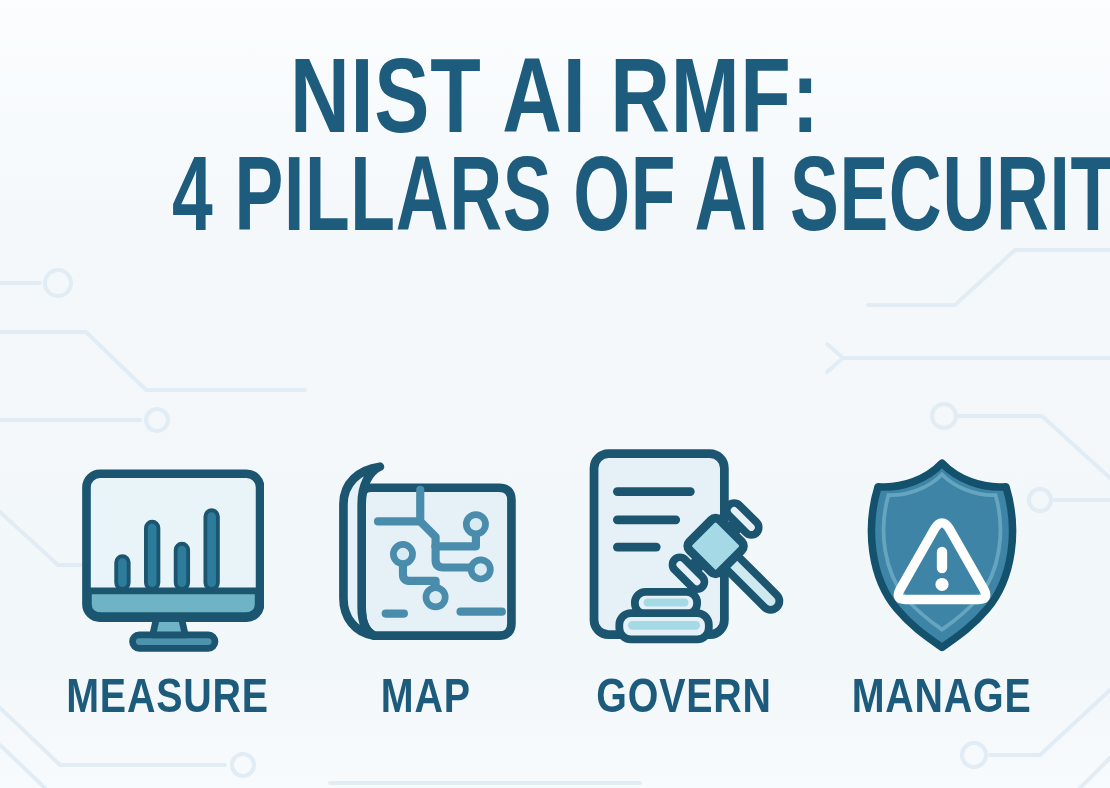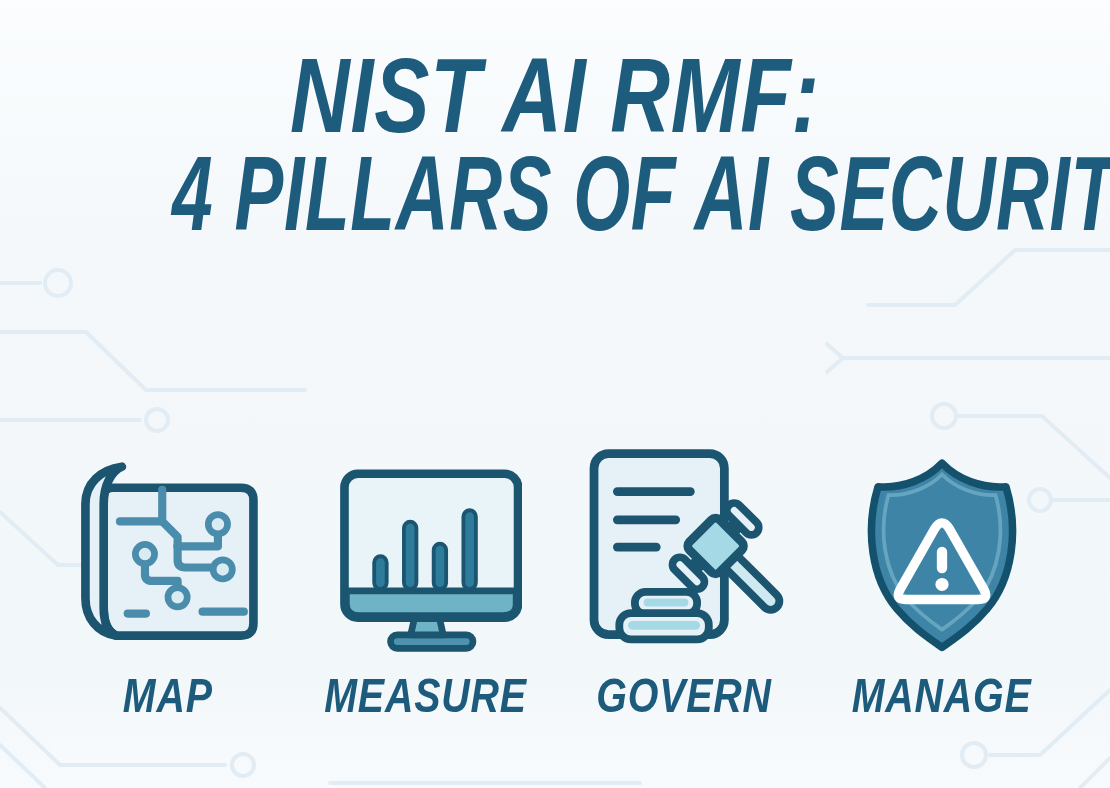--- a/index.html
+++ b/index.html
@@ -7,21 +7,20 @@
   body {
     font-family: "Liberation Sans", sans-serif;
     overflow: hidden;
   }
   .canvas {
     position: relative;
     width: 1110px;
     height: 788px;
     background: linear-gradient(180deg, #fbfdfe 0%, #f4f8fb 30%, #f2f7fa 85%, #f8fbfd 100%);
     overflow: hidden;
-    font-style: italic;
   }
   .bg-traces {
     position: absolute;
     inset: 0;
     pointer-events: none;
   }
   .title-wrap {
     position: absolute;
     top: 47px;
     left: 0;
@@ -97,20 +96,45 @@
 
   <header class="title-wrap">
     <div class="title-line l1">NIST AI RMF:</div>
     <div class="title-line l2">4 PILLARS OF AI SECURITY</div>
   </header>
 
   <main class="pillars">
 
     <section class="pillar">
       <div class="icon-box">
+        <svg width="192" height="211" viewBox="0 0 200 220">
+          <g stroke="#1b5570" stroke-linejoin="round">
+
+            <rect x="63" y="198" width="86" height="14" rx="7" fill="#4d93ae" stroke-width="7"></rect>
+
+            <path d="M89 176 L84 198 H118 L113 176 Z" fill="#6fb4c6" stroke-width="7"></path>
+
+            <rect x="15" y="30" width="181" height="150" rx="14" fill="#e9f4f8" stroke-width="9"></rect>
+
+            <path d="M17 152 H194 V166 Q194 178 180 178 H31 Q17 178 17 166 Z" fill="#6fb4c6" stroke-width="7"></path>
+          </g>
+
+          <g fill="#2d7c9b" stroke="#1b5570" stroke-width="4">
+            <rect x="46" y="116" width="13" height="34" rx="6.5"></rect>
+            <rect x="77" y="80" width="13" height="70" rx="6.5"></rect>
+            <rect x="108" y="103" width="13" height="47" rx="6.5"></rect>
+            <rect x="139" y="68" width="13" height="82" rx="6.5"></rect>
+          </g>
+        </svg>
+      </div>
+      <div class="pillar-label">MEASURE</div>
+    </section>
+
+    <section class="pillar">
+      <div class="icon-box">
         <svg width="192" height="202" viewBox="0 0 200 210">
           <g stroke="#1b5570" stroke-width="9" stroke-linejoin="round" stroke-linecap="round" fill="#e6f1f7">
 
             <path d="M33 45 Q33 35 43 35 H176 Q189 35 189 48 V176 Q189 189 176 189 H46 C37 185 33 174 33 160 Z"></path>
 
             <path d="M52 13 C30 16 14 30 14 52 V150 C14 170 26 186 46 189 C37 185 33 174 33 160 V52 C33 32 41 18 52 13 Z"></path>
           </g>
 
           <g stroke="#4a8cab" stroke-width="8.5" fill="none" stroke-linecap="round" stroke-linejoin="round">
             <path d="M94 37 V70 L110 86 V96"></path>
@@ -127,45 +151,20 @@
             <circle cx="76" cy="104" r="10"></circle>
             <circle cx="110" cy="149" r="10"></circle>
           </g>
         </svg>
       </div>
       <div class="pillar-label">MAP</div>
     </section>
 
     <section class="pillar">
       <div class="icon-box">
-        <svg width="192" height="211" viewBox="0 0 200 220">
-          <g stroke="#1b5570" stroke-linejoin="round">
-
-            <rect x="63" y="198" width="86" height="14" rx="7" fill="#4d93ae" stroke-width="7"></rect>
-
-            <path d="M89 176 L84 198 H118 L113 176 Z" fill="#6fb4c6" stroke-width="7"></path>
-
-            <rect x="15" y="30" width="181" height="150" rx="14" fill="#e9f4f8" stroke-width="9"></rect>
-
-            <path d="M17 152 H194 V166 Q194 178 180 178 H31 Q17 178 17 166 Z" fill="#6fb4c6" stroke-width="7"></path>
-          </g>
-
-          <g fill="#2d7c9b" stroke="#1b5570" stroke-width="4">
-            <rect x="46" y="116" width="13" height="34" rx="6.5"></rect>
-            <rect x="77" y="80" width="13" height="70" rx="6.5"></rect>
-            <rect x="108" y="103" width="13" height="47" rx="6.5"></rect>
-            <rect x="139" y="68" width="13" height="82" rx="6.5"></rect>
-          </g>
-        </svg>
-      </div>
-      <div class="pillar-label">MEASURE</div>
-    </section>
-
-    <section class="pillar">
-      <div class="icon-box">
         <svg width="200" height="214" viewBox="0 0 205 220">
 
           <rect x="10" y="12" width="134" height="186" rx="15" fill="#e6f1f7" stroke="#1b5570" stroke-width="9"></rect>
 
           <g stroke="#1b5570" stroke-width="9" stroke-linecap="round">
             <path d="M34 51 H109"></path>
             <path d="M34 80 H94"></path>
             <path d="M34 108 H74"></path>
           </g>
 

